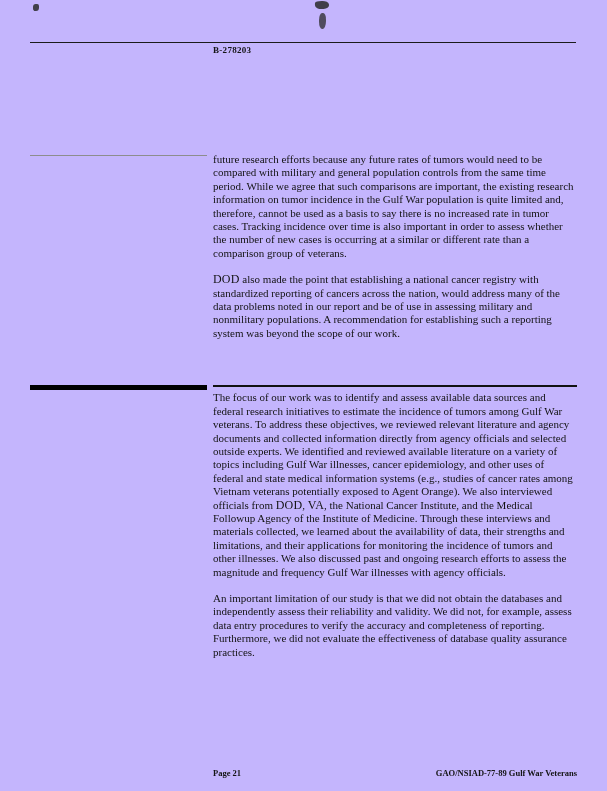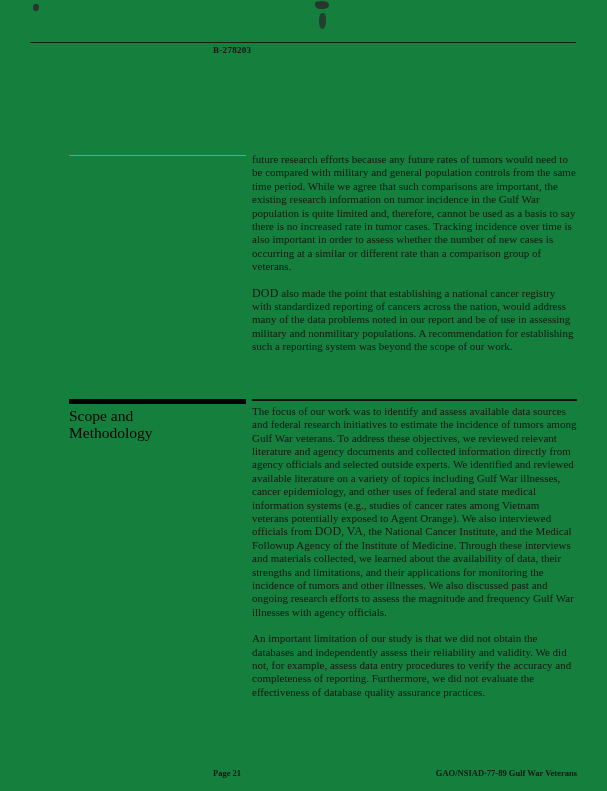--- a/index.html
+++ b/index.html
@@ -1,42 +1,42 @@
 <!DOCTYPE html>
 <html><head>
 <meta charset="utf-8">
 <style>
   * { margin: 0; padding: 0; box-sizing: border-box; }
   html, body { background: #ffffff; }
   .page {
     position: relative;
     width: 607px;
     height: 791px;
-    background: #15803d;
+    background: #c4b5fd;
     overflow: hidden;
     font-family: "Liberation Serif", serif;
     color: #141414;
   }
   
   .artifact { position: absolute; background: #2a2a2a; opacity: .85; }
   .a1 { left: 33px; top: 4px; width: 6px; height: 7px; border-radius: 45% 30% 50% 40%; }
   .a2 { left: 315px; top: 1px; width: 14px; height: 8px; border-radius: 30% 50% 40% 50%; transform: rotate(-4deg); }
   .a3 { left: 319px; top: 13px; width: 7px; height: 16px; border-radius: 45% 40% 50% 45%; opacity: .75; }
 
   .top-rule {
     position: absolute; left: 30px; top: 42px;
     width: 546px; height: 1px; background: #1b1b1b;
   }
   .doc-ref {
     position: absolute; left: 213px; top: 45px;
     font-size: 9px; font-weight: bold; letter-spacing: .3px;
   }
 
   .sections { position: absolute; left: 30px; top: 153px; width: 547px; }
-  .section-row { display: flex; margin-left: 39px; }
+  .section-row { display: flex; }
   .section-row + .section-row { margin-top: 32px; }
   .left-col { width: 183px; flex: none; padding-right: 6px; }
   .right-col { flex: 1; min-width: 0; }
 
   .left-rule { width: 177px; height: 1px; background: #8d8d8d; margin-top: 2px; }
   .heading-bar { width: 177px; height: 5px; background: #000; margin-bottom: 3px; }
   .section-heading {
     font-size: 15.5px; line-height: 17.5px; width: 125px; color: #000;
   }
   .right-rule { width: 100%; height: 2px; background: #111; margin-bottom: 4px; }
@@ -71,21 +71,20 @@
           <div class="left-rule"></div>
         </div>
         <div class="right-col">
           <p class="body-par"><span>future research efforts because any future rates of tumors would need to be compared with military and general population controls from the same time period. While we agree that such comparisons are important, the existing research information on tumor incidence in the Gulf War population is quite limited and, therefore, cannot be used as a basis to say there is no increased rate in tumor cases. Tracking incidence over time is also important in order to assess whether the number of new cases is occurring at a similar or different rate than a comparison group of veterans.</span></p>
           <p class="body-par"><span class="sc">DOD</span><span> also made the point that establishing a national cancer registry with standardized reporting of cancers across the nation, would address many of the data problems noted in our report and be of use in assessing military and nonmilitary populations. A recommendation for establishing such a reporting system was beyond the scope of our work.</span></p>
         </div>
       </div>
       <div class="section-row">
         <div class="left-col">
           <div class="heading-bar"></div>
-          <div class="section-heading">Scope and Methodology</div>
         </div>
         <div class="right-col">
           <div class="right-rule"></div>
           <p class="body-par"><span>The focus of our work was to identify and assess available data sources and federal research initiatives to estimate the incidence of tumors among Gulf War veterans. To address these objectives, we reviewed relevant literature and agency documents and collected information directly from agency officials and selected outside experts. We identified and reviewed available literature on a variety of topics including Gulf War illnesses, cancer epidemiology, and other uses of federal and state medical information systems (e.g., studies of cancer rates among Vietnam veterans potentially exposed to Agent Orange). We also interviewed officials from </span><span class="sc">DOD</span><span>, </span><span class="sc">VA</span><span>, the National Cancer Institute, and the Medical Followup Agency of the Institute of Medicine. Through these interviews and materials collected, we learned about the availability of data, their strengths and limitations, and their applications for monitoring the incidence of tumors and other illnesses. We also discussed past and ongoing research efforts to assess the magnitude and frequency Gulf War illnesses with agency officials.</span></p>
           <p class="body-par"><span>An important limitation of our study is that we did not obtain the databases and independently assess their reliability and validity. We did not, for example, assess data entry procedures to verify the accuracy and completeness of reporting. Furthermore, we did not evaluate the effectiveness of database quality assurance practices.</span></p>
         </div>
       </div>
     </div>
 
   <div class="footer">

